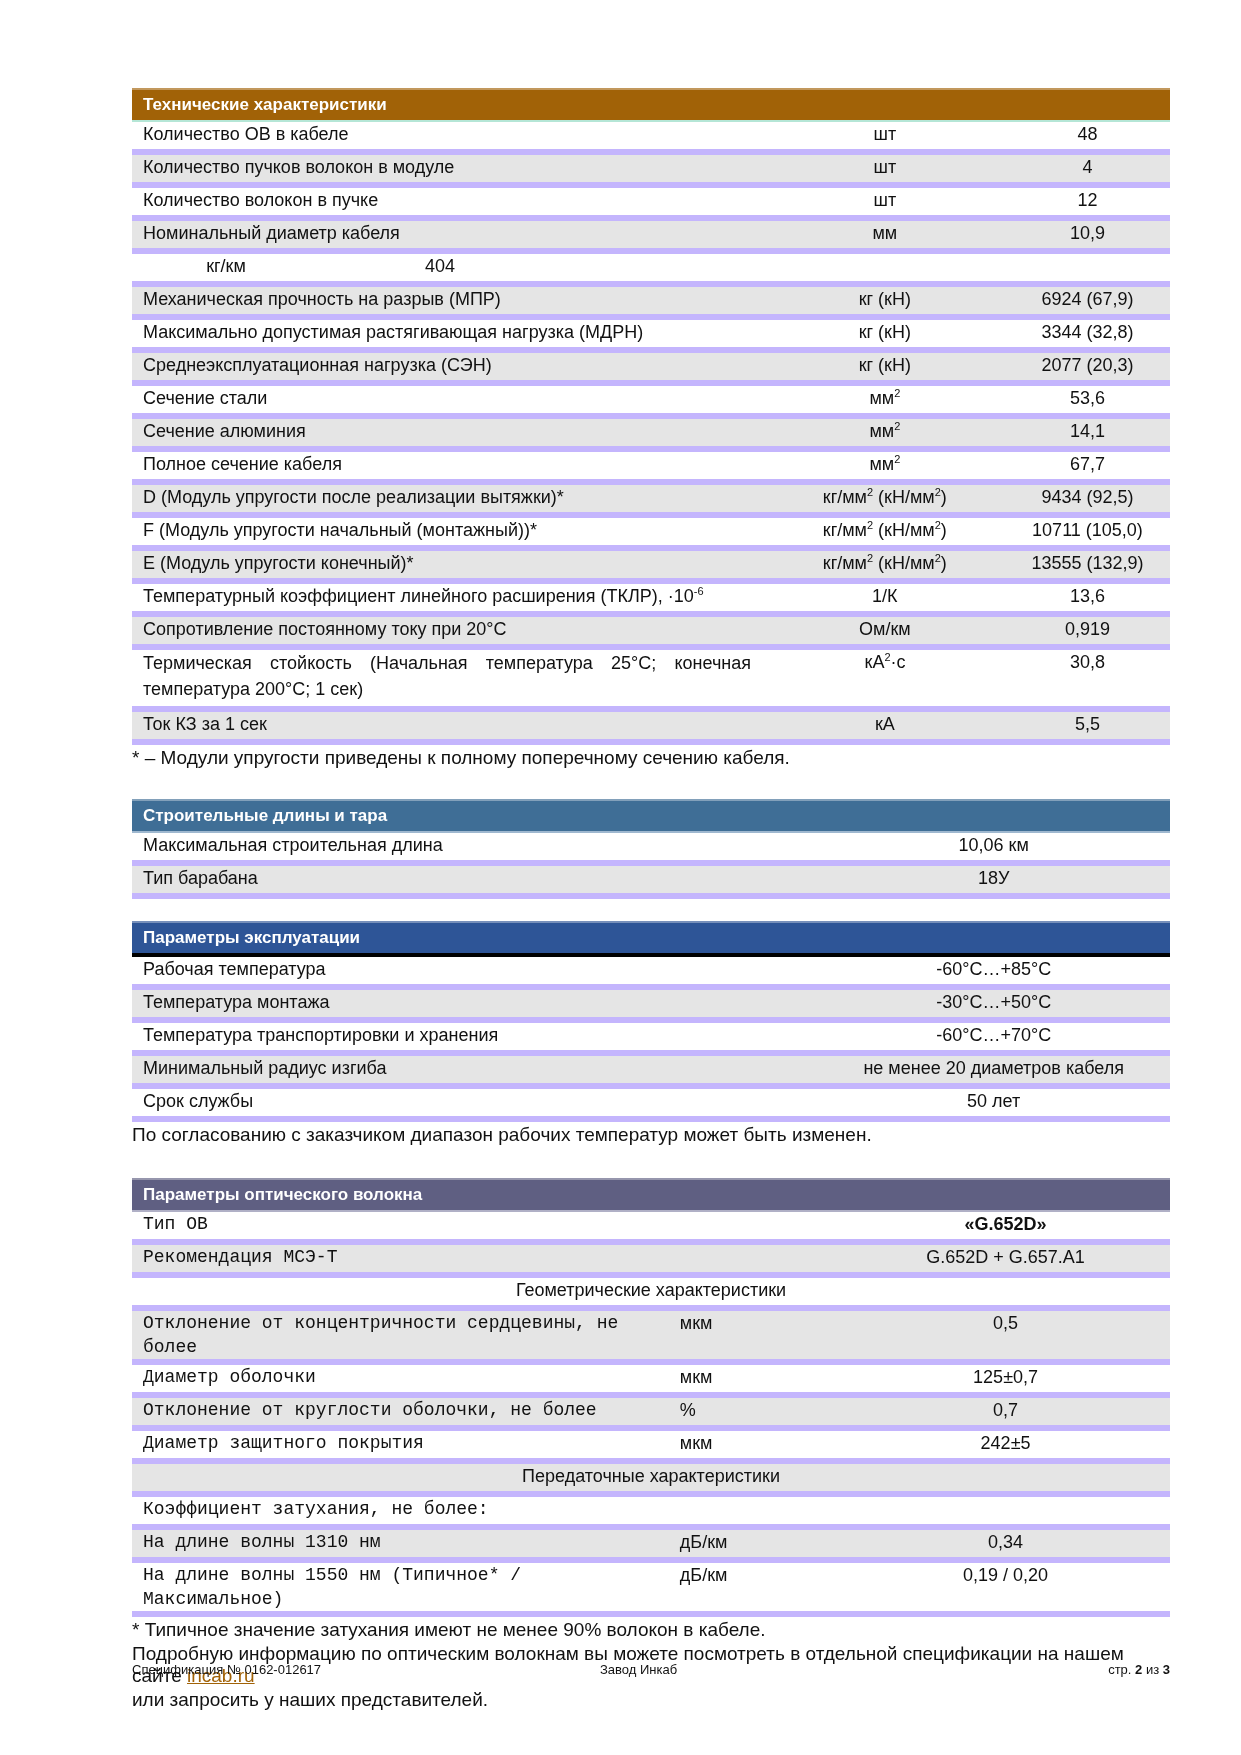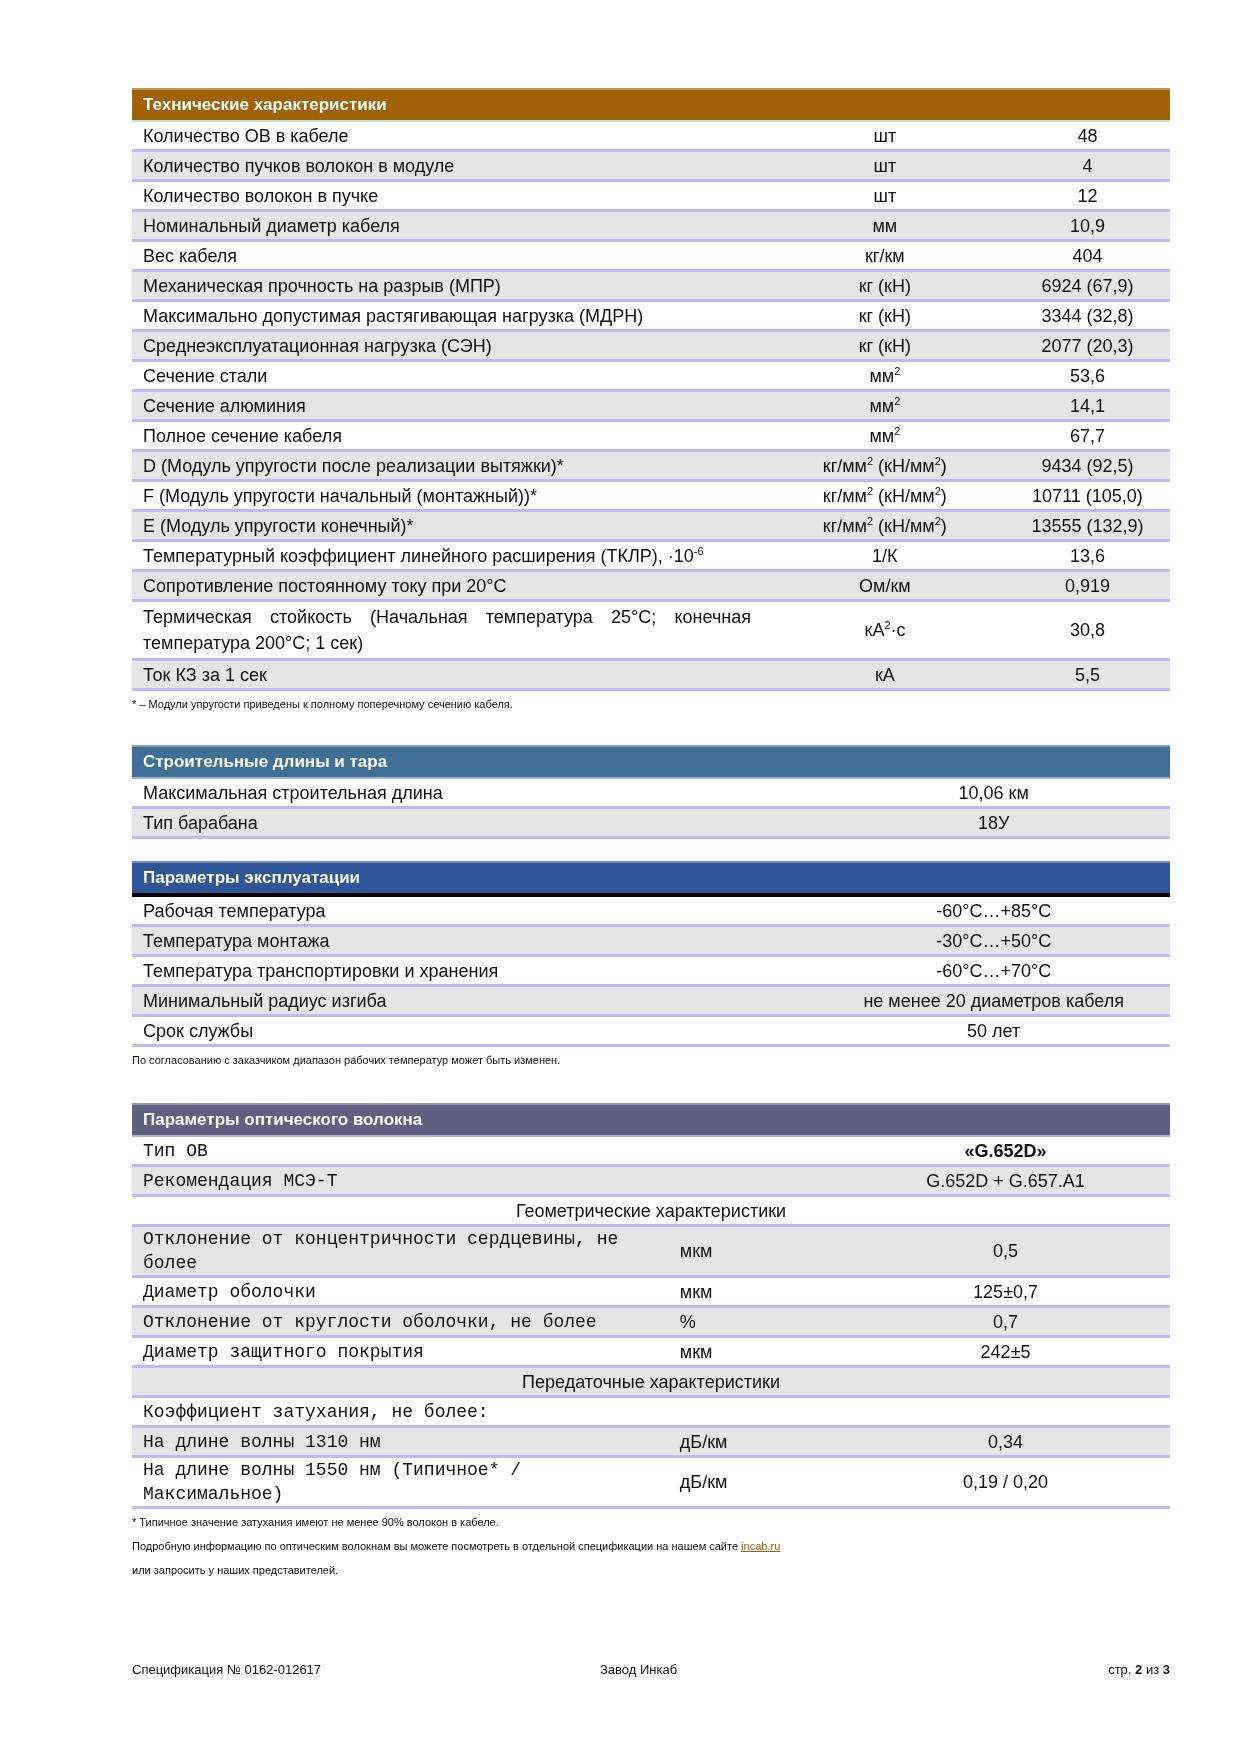--- a/index.html
+++ b/index.html
@@ -15,22 +15,22 @@
     color: #ffffff; font-weight: bold; font-size: 17px;
     height: 30px; line-height: 30px; padding-left: 11px;
     border-top: 2px solid rgba(255,255,255,0.35);
   }
   .sec-head.green  { background: #a16207; border-bottom: 2px solid #b5e6d6; }
   .sec-head.steel  { background: #3f6e96; border-bottom: 2px solid #9fb8cf; }
   .sec-head.blue   { background: #2e5597; border-bottom: 4px solid #000000; }
   .sec-head.slate  { background: #5f5f82; border-bottom: 2px solid #b0b0c6; }
 
   .row {
-    display: flex; align-items: center;
-    min-height: 27px; border-bottom: 3px solid #c4b5fd;
+    display: flex; align-items: flex-start;
+    min-height: 27px; border-bottom: 6px solid #c4b5fd;
     font-size: 18px; line-height: 24px; gap: 32px;
   }
   .row.alt { background: #e5e5e5; }
   .row .c-name { padding-left: 11px; box-sizing: border-box; }
   .row .c-unit { text-align: center; }
   .row .c-val  { text-align: center; }
 
   
   .tech .c-name { width: 674px; }
   .tech .c-unit { width: 188px; }
@@ -42,21 +42,21 @@
   .two .c-name { width: 674px; }
   .two .c-val  { width: 364px; }
 
   
   .fiber .c-name { width: 537px; font-family: Liberation Mono, monospace; }
   .fiber .c-unit { width: 150px; text-align: left; padding-left: 12px; box-sizing: border-box; }
   .fiber .c-val  { width: 351px; }
   .fiber .row.span .c-full { width: 100%; text-align: center; }
   .fiber .bold { font-weight: bold; }
 
-  .note { font-size: 11px; line-height: 22px; margin-top: 2px; }
+  .note { font-size: 19px; line-height: 22px; margin-top: 2px; }
   .gap-a { height: 30px; }
   .gap-b { height: 22px; }
   .gap-c { height: 32px; }
   sup { font-size: 11px; line-height: 0; vertical-align: 7px; }
   a.link { color: #a16207; text-decoration: underline; }
 
   .footer {
     position: absolute; left: 132px; top: 1662px; width: 1038px;
     font-size: 13px; display: flex; justify-content: space-between;
   }
@@ -85,21 +85,20 @@
       <div class="c-name">Количество волокон в пучке</div>
       <div class="c-unit">шт</div>
       <div class="c-val">12</div>
     </div>
     <div class="row alt">
       <div class="c-name">Номинальный диаметр кабеля</div>
       <div class="c-unit">мм</div>
       <div class="c-val">10,9</div>
     </div>
     <div class="row">
-      <div class="c-name">Вес кабеля</div>
       <div class="c-unit">кг/км</div>
       <div class="c-val">404</div>
     </div>
     <div class="row alt">
       <div class="c-name">Механическая прочность на разрыв (МПР)</div>
       <div class="c-unit">кг (кН)</div>
       <div class="c-val">6924 (67,9)</div>
     </div>
     <div class="row">
       <div class="c-name">Максимально допустимая растягивающая нагрузка (МДРН)</div>

